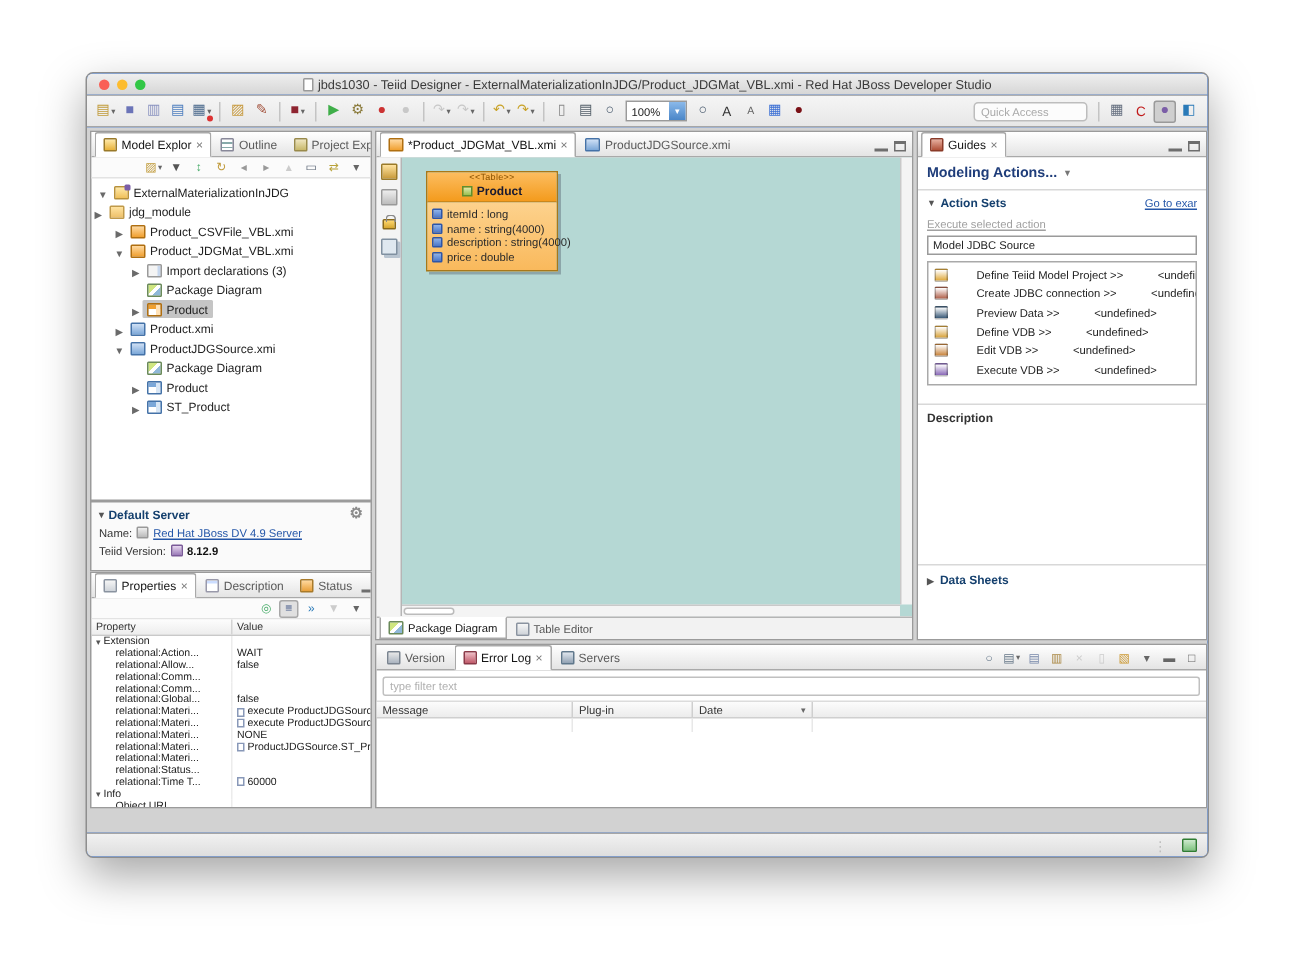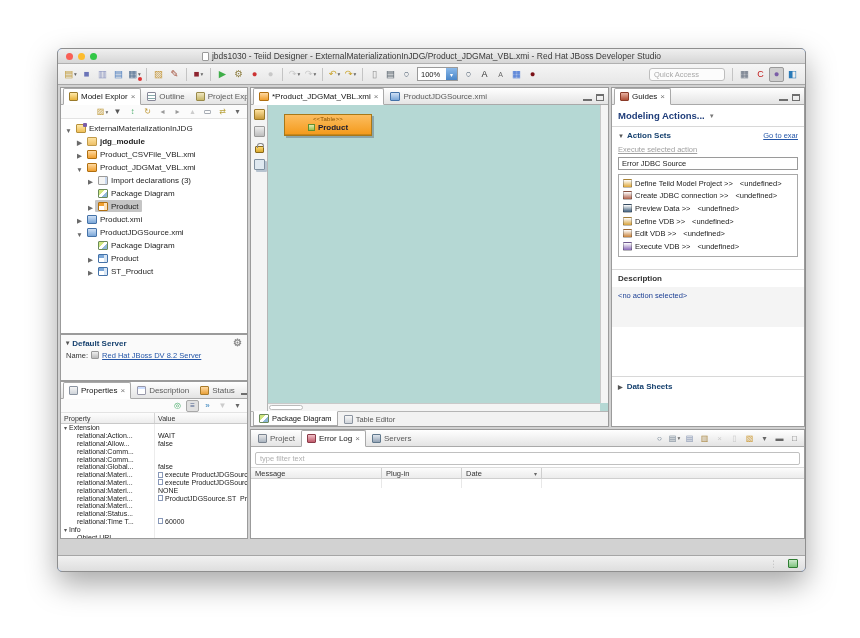--- a/index.html
+++ b/index.html
@@ -124,21 +124,21 @@
 .gcontent{position:absolute;top:17px;left:0;right:0;bottom:0;background:#fff;padding:5px 6px 0;font-size:8px}
 .gtitle{color:#1f3d7a;font-weight:bold;font-size:9.5px;display:flex;align-items:center;gap:4px}
 .gtitle .tw{color:#777;font-size:6px}
 .ghr{height:1px;background:#d8d8d8;margin:5px -6px 4px}
 .asrow{display:flex;align-items:center;gap:3px;color:#15406e;font-weight:bold;font-size:8px;overflow:hidden}
 .asrow .tw{font-size:6px;color:#555}
 .golink{margin-left:auto;font-weight:normal;color:#2456a8;text-decoration:underline;font-size:7.5px;white-space:nowrap;margin-right:-4px}
 .execlink{color:#a0a0a0;text-decoration:underline;font-size:7.5px;margin:5px 0 3px}
 .combo{height:13px;border:1px solid #9a9a9a;background:#fff;display:flex;align-items:center;padding:0 3px;font-size:7.5px;color:#222;margin-bottom:4px}
 .alist{border:1px solid #a9a9a9;background:#fff;padding:2px 0 3px}
-.arow{display:flex;align-items:center;gap:3px;height:12.6px;padding:0 4px;font-size:7.5px;color:#222;white-space:nowrap;overflow:hidden}
+.arow{display:flex;align-items:center;gap:19px;height:12.6px;padding:0 4px;font-size:7.5px;color:#222;white-space:nowrap;overflow:hidden}
 .aic{width:9px;height:9px;border-radius:1px;flex:none;border:1px solid rgba(0,0,0,.25)}
 .aval{margin-left:4px}
 .dsc-h{font-weight:bold;color:#333;font-size:8px;border-top:1px solid #d8d8d8;margin:12px -6px 0;padding:4px 6px 2px}
 .dsc-box{background:#f4f4f4;margin:2px -6px 0;height:40px;padding:4px 6px;font-size:7.5px;color:#1c3f94}
 .cheats{position:absolute;left:0;right:0;top:271px;border-top:1px solid #d8d8d8;padding:5px 6px;display:flex;align-items:center;gap:4px;color:#15406e;font-weight:bold;font-size:8px}
 .cheats .tw{font-size:6px;color:#555}
 
 .btoolbar{margin-left:auto;display:flex;align-items:center;gap:2px;padding:0 3px 2px 0}
 .wslog{font-size:8px;font-weight:bold;color:#222;padding:3px 4px 2px}
 .filterrow{padding:0 4px 2px}
@@ -333,21 +333,21 @@
           </span>
         </div>
       <div class="tree" id="model-tree">
           <div class="trow" style="padding-left: 3px;">
             <span class="tw">▼</span>
             <span class="hl">
               <span class="tico tico-project"></span>
               <span>ExternalMaterializationInJDG</span>
             </span>
           </div>
-          <div class="trow" style="padding-left: 14px; font-weight: bold;">
+          <div class="trow" style="">
             <span class="tw">▶</span>
             <span class="hl">
               <span class="tico tico-folder"></span>
               <span>jdg_module</span>
             </span>
           </div>
           <div class="trow" style="padding-left: 14px;">
             <span class="tw">▶</span>
             <span class="hl">
               <span class="tico tico-model-orange"></span>
@@ -422,21 +422,26 @@
 
     <div class="panel" id="p-server">
       <div class="shead">
         <span class="tw">▾</span>
         <span>Default Server</span>
         <span class="gear">⚙</span>
       </div>
       <div class="srow">
         <span>Name:</span>
         <span class="mini mini-server"></span>
-        <span class="slink">Red Hat JBoss DV 8.2 Server</span>
+        <span class="slink">Red Hat JBoss DV 4.9 Server</span>
+      </div>
+      <div class="srow">
+        <span>Teiid Version:</span>
+        <span class="mini mini-teiid"></span>
+        <span class="sver">8.12.9</span>
       </div>
     </div>
 
     <div class="panel" id="p-props">
       <div class="vtabs">
         <div class="vtab active">
           <span class="sic sic-props"></span>
           <span>Properties</span>
           <span class="tclose">×</span>
         </div>
@@ -629,20 +634,38 @@
         </div>
         <div class="canvas">
           <div class="node">
             <div class="nhead">
               <div class="nstereo">&lt;&lt;Table&gt;&gt;</div>
               <div class="nname">
                 <span class="nticon"></span>
                 <span>Product</span>
               </div>
             </div>
+            <div class="nbody" id="node-attrs">
+                <div class="nattr">
+                  <span class="naticon"></span>
+                  <span>itemId : long</span>
+                </div>
+                <div class="nattr">
+                  <span class="naticon"></span>
+                  <span>name : string(4000)</span>
+                </div>
+                <div class="nattr">
+                  <span class="naticon"></span>
+                  <span>description : string(4000)</span>
+                </div>
+                <div class="nattr">
+                  <span class="naticon"></span>
+                  <span>price : double</span>
+                </div>
+              </div>
           </div>
           <div class="vscroll"></div>
           <div class="hscroll">
               <span class="hthumb"></span>
             </div>
         </div>
       </div>
       <div class="esubtabs">
         <div class="estab active">
           <span class="tico tico-diagram"></span>
@@ -673,21 +696,21 @@
           <span class="tw">▼</span>
         </div>
         <div class="ghr"></div>
         <div class="asrow">
           <span class="tw">▼</span>
           <span>Action Sets</span>
           <span class="golink">Go to exam</span>
         </div>
         <div class="execlink">Execute selected action</div>
         <div class="combo">
-          <span>Error JDBC Source</span>
+          <span>Model JDBC Source</span>
         </div>
         <div class="alist" id="actions-list">
             <div class="arow">
               <span class="aic" style="background: linear-gradient(rgb(255, 255, 255), rgb(223, 168, 58));"></span>
               <span>Define Teiid Model Project &gt;&gt;</span>
               <span class="aval">&lt;undefined&gt;</span>
             </div>
             <div class="arow">
               <span class="aic" style="background: linear-gradient(rgb(255, 255, 255), rgb(176, 96, 74));"></span>
               <span>Create JDBC connection &gt;&gt;</span>
@@ -708,35 +731,32 @@
               <span>Edit VDB &gt;&gt;</span>
               <span class="aval">&lt;undefined&gt;</span>
             </div>
             <div class="arow">
               <span class="aic" style="background: linear-gradient(rgb(255, 255, 255), rgb(138, 106, 184));"></span>
               <span>Execute VDB &gt;&gt;</span>
               <span class="aval">&lt;undefined&gt;</span>
             </div>
           </div>
         <div class="dsc-h">Description</div>
-        <div class="dsc-box">
-          <span>&lt;no action selected&gt;</span>
-        </div>
         <div class="cheats">
           <span class="tw">▶</span>
           <span>Data Sheets</span>
         </div>
       </div>
     </div>
 
     <div class="panel" id="p-bottom">
       <div class="vtabs">
         <div class="vtab">
           <span class="sic sic-problems"></span>
-          <span>Project</span>
+          <span>Version</span>
         </div>
         <div class="vtab active">
           <span class="sic sic-errorlog"></span>
           <span>Error Log</span>
           <span class="tclose">×</span>
         </div>
         <div class="vtab">
           <span class="sic sic-servers"></span>
           <span>Servers</span>
         </div>

